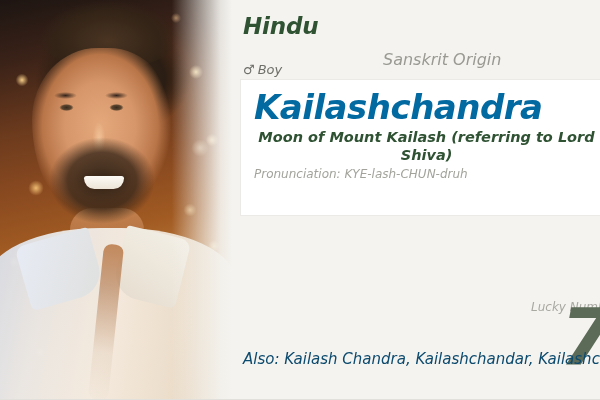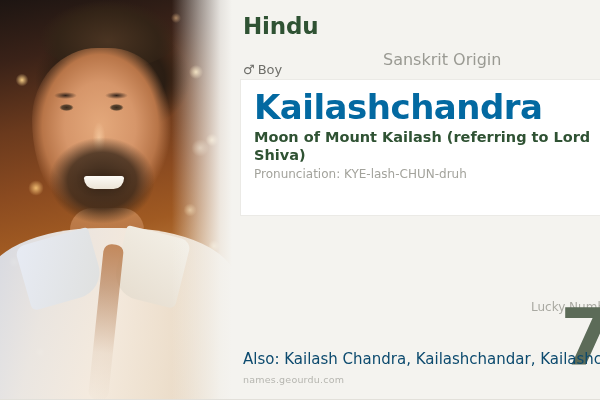--- a/index.html
+++ b/index.html
@@ -15,20 +15,21 @@
   }
 
   #card {
     position: relative;
     width: 600px;
     height: 400px;
     background: #f4f3ef;
     overflow: hidden;
     box-sizing: border-box;
     border-bottom: 1px solid #e2e0da;
+    font-style: italic;
   }
 
   
   #photo-wrap {
     position: absolute;
     left: 0;
     top: 0;
     width: 232px;
     height: 400px;
     overflow: hidden;
@@ -270,20 +271,21 @@
   }
   #meaning {
     position: absolute;
     left: 13px;
     top: 49px;
     width: 345px;
     font-size: 14.5px;
     font-weight: bold;
     line-height: 1.22;
     color: #2f5233;
+    text-align: center;
   }
   #pronunciation {
     position: absolute;
     left: 13px;
     top: 87px;
     font-size: 12px;
     color: #a3a39c;
   }
 
   
@@ -361,16 +363,15 @@
     <div id="name-card">
       <div id="name">Kailashchandra</div>
       <div id="meaning">Moon of Mount Kailash (referring to Lord Shiva)</div>
       <div id="pronunciation">Pronunciation: KYE-lash-CHUN-druh</div>
     </div>
 
     <div id="lucky-label">Lucky Number</div>
     <div id="lucky-number">7</div>
 
     <div id="also">Also: Kailash Chandra, Kailashchandar, Kailashchander</div>
-    <div id="source">names.geourdu.com</div>
 
   </div>
 </div>
 
 </body></html>

